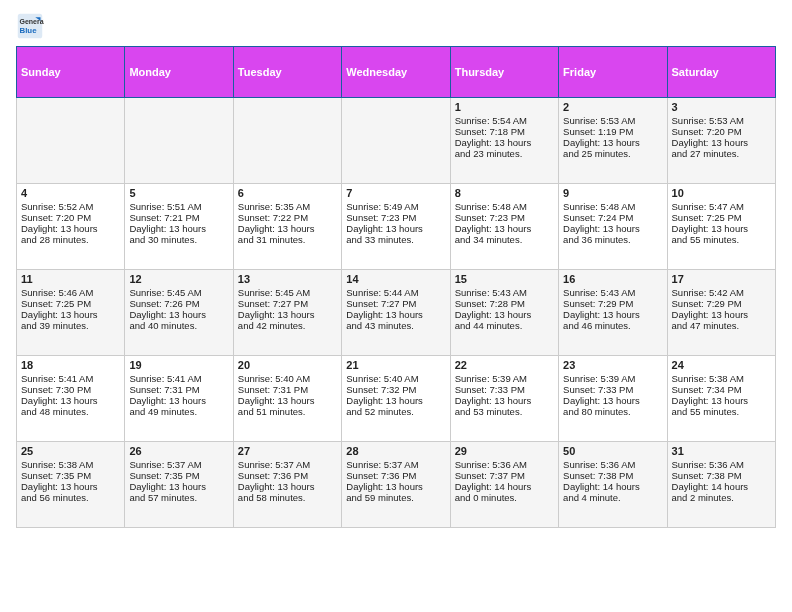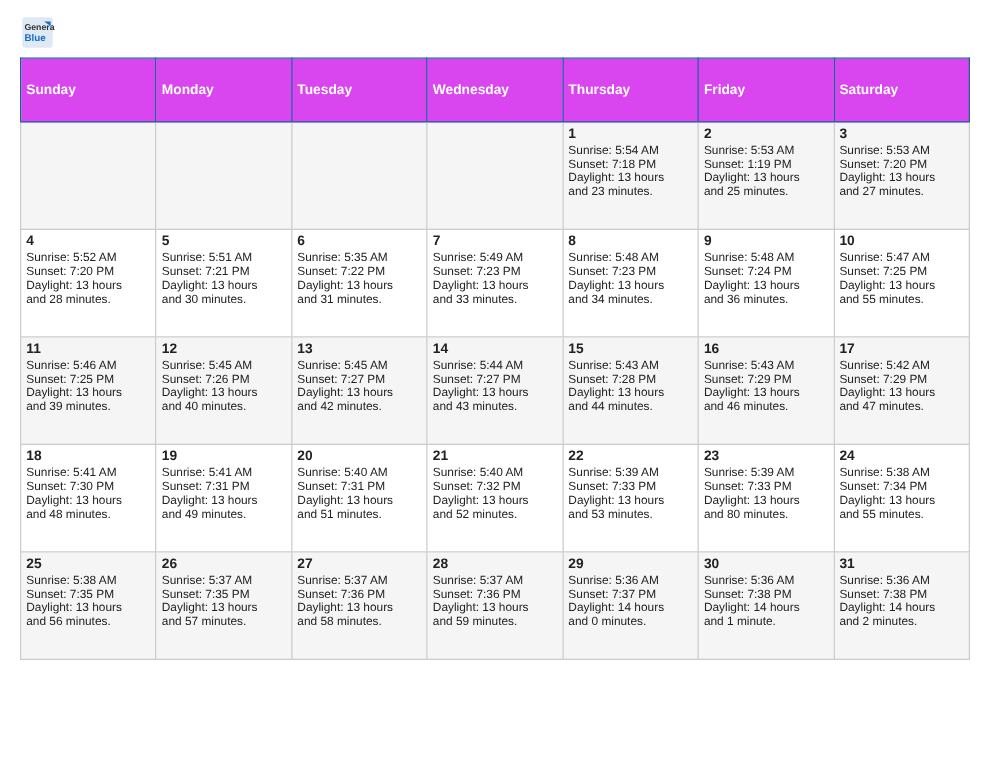--- a/index.html
+++ b/index.html
@@ -340,25 +340,25 @@
             <div>and 59 minutes.</div>
           </td>
           <td>
             <span class="day-number">29</span>
             <div>Sunrise: 5:36 AM</div>
             <div>Sunset: 7:37 PM</div>
             <div>Daylight: 14 hours</div>
             <div>and 0 minutes.</div>
           </td>
           <td>
-            <span class="day-number">30</span>
+            <span class="day-number">50</span>
             <div>Sunrise: 5:36 AM</div>
             <div>Sunset: 7:38 PM</div>
             <div>Daylight: 14 hours</div>
-            <div>and 1 minute.</div>
+            <div>and 4 minute.</div>
           </td>
           <td>
             <span class="day-number">31</span>
             <div>Sunrise: 5:36 AM</div>
             <div>Sunset: 7:38 PM</div>
             <div>Daylight: 14 hours</div>
             <div>and 2 minutes.</div>
           </td>
         </tr>
       </tbody>

